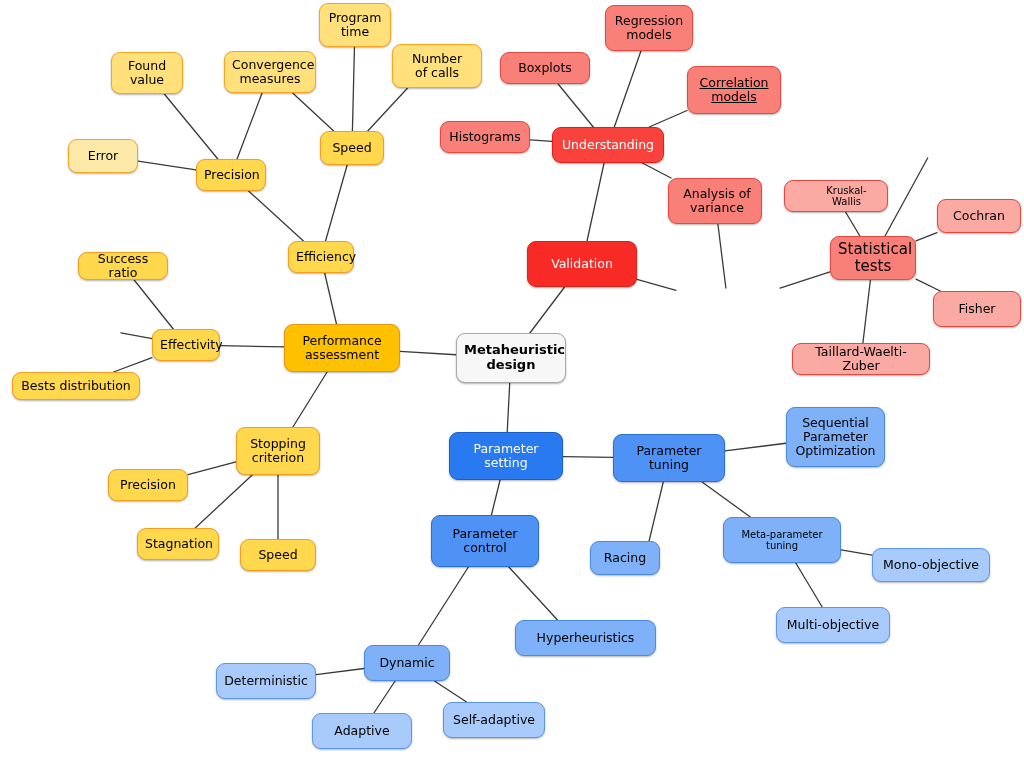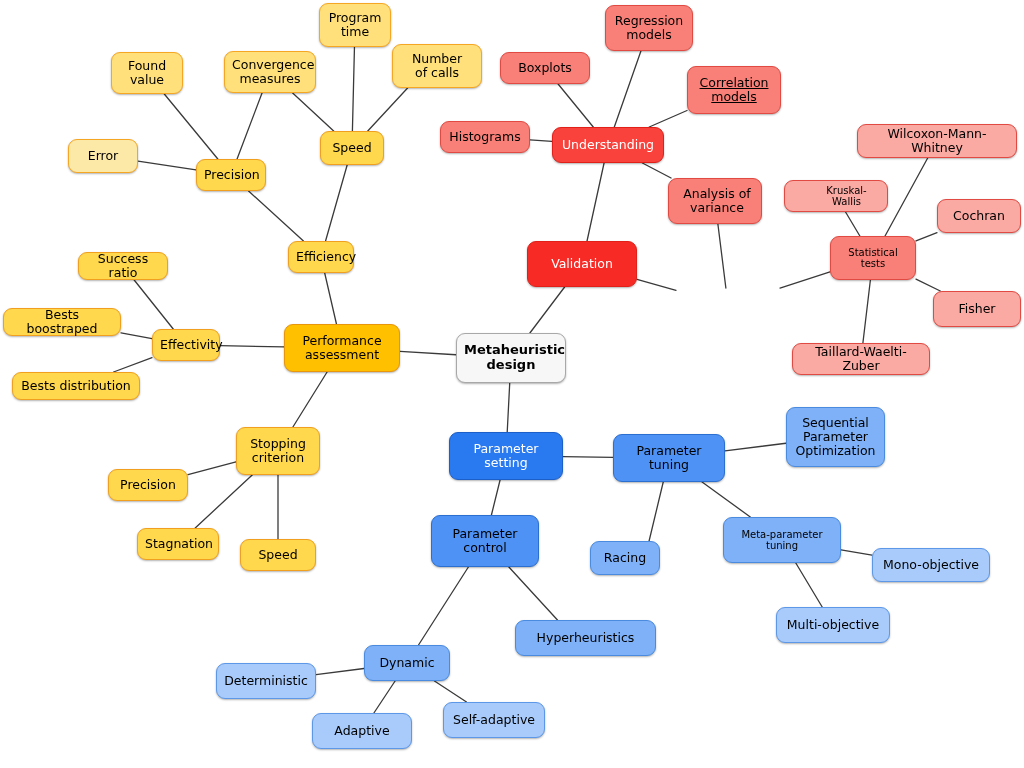--- a/index.html
+++ b/index.html
@@ -113,40 +113,38 @@
 value</span></div>
     <div class="node" style="left: 224px; top: 51px; width: 92px; height: 42px; background: rgb(255, 224, 122); border-color: rgb(245, 166, 35); color: rgb(0, 0, 0); font-size: 12.5px;"><span class="node-label">Convergence
 measures</span></div>
     <div class="node" style="left: 68px; top: 139px; width: 70px; height: 34px; background: rgb(252, 233, 168); border-color: rgb(245, 166, 35); color: rgb(0, 0, 0); font-size: 12.5px;"><span class="node-label">Error</span></div>
     <div class="node" style="left: 319px; top: 3px; width: 72px; height: 44px; background: rgb(255, 224, 122); border-color: rgb(245, 166, 35); color: rgb(0, 0, 0); font-size: 12.5px;"><span class="node-label">Program
 time</span></div>
     <div class="node" style="left: 392px; top: 44px; width: 90px; height: 44px; background: rgb(255, 224, 122); border-color: rgb(245, 166, 35); color: rgb(0, 0, 0); font-size: 12.5px;"><span class="node-label">Number
 of calls</span></div>
     <div class="node" style="left: 152px; top: 329px; width: 68px; height: 32px; background: rgb(255, 216, 77); border-color: rgb(240, 160, 30); color: rgb(0, 0, 0); font-size: 12.5px;"><span class="node-label">Effectivity</span></div>
     <div class="node" style="left: 78px; top: 252px; width: 90px; height: 28px; background: rgb(255, 216, 77); border-color: rgb(240, 160, 30); color: rgb(0, 0, 0); font-size: 12.5px;"><span class="node-label">Success ratio</span></div>
-    <div class="node" style="left: 3px; top: 308px; width: 118px; height: 28px; background: rgb(255, 216, 77); border-color: rgb(240, 160, 30); color: rgb(0, 0, 0); font-size: 12.5px;"><span class="node-label">Bests boostraped</span></div>
     <div class="node" style="left: 12px; top: 372px; width: 128px; height: 28px; background: rgb(255, 216, 77); border-color: rgb(240, 160, 30); color: rgb(0, 0, 0); font-size: 12.5px;"><span class="node-label">Bests distribution</span></div>
     <div class="node" style="left: 236px; top: 427px; width: 84px; height: 48px; background: rgb(255, 216, 77); border-color: rgb(240, 160, 30); color: rgb(0, 0, 0); font-size: 12.5px;"><span class="node-label">Stopping
 criterion</span></div>
     <div class="node" style="left: 108px; top: 469px; width: 80px; height: 32px; background: rgb(255, 216, 77); border-color: rgb(240, 160, 30); color: rgb(0, 0, 0); font-size: 12.5px;"><span class="node-label">Precision</span></div>
     <div class="node" style="left: 137px; top: 528px; width: 82px; height: 32px; background: rgb(255, 216, 77); border-color: rgb(240, 160, 30); color: rgb(0, 0, 0); font-size: 12.5px;"><span class="node-label">Stagnation</span></div>
     <div class="node" style="left: 240px; top: 539px; width: 76px; height: 32px; background: rgb(255, 216, 77); border-color: rgb(240, 160, 30); color: rgb(0, 0, 0); font-size: 12.5px;"><span class="node-label">Speed</span></div>
     <div class="node" style="left: 527px; top: 241px; width: 110px; height: 46px; background: rgb(247, 42, 37); border-color: rgb(224, 32, 25); color: rgb(255, 255, 255); font-size: 12.5px;"><span class="node-label">Validation</span></div>
     <div class="node" style="left: 552px; top: 127px; width: 112px; height: 36px; background: rgb(249, 66, 60); border-color: rgb(224, 32, 25); color: rgb(255, 255, 255); font-size: 12.5px;"><span class="node-label">Understanding</span></div>
     <div class="node" style="left: 500px; top: 52px; width: 90px; height: 32px; background: rgb(249, 128, 120); border-color: rgb(224, 74, 66); color: rgb(0, 0, 0); font-size: 12.5px;"><span class="node-label">Boxplots</span></div>
     <div class="node" style="left: 605px; top: 5px; width: 88px; height: 46px; background: rgb(249, 128, 120); border-color: rgb(224, 74, 66); color: rgb(0, 0, 0); font-size: 12.5px;"><span class="node-label">Regression
 models</span></div>
     <div class="node" style="left: 440px; top: 121px; width: 90px; height: 32px; background: rgb(249, 128, 120); border-color: rgb(224, 74, 66); color: rgb(0, 0, 0); font-size: 12.5px;"><span class="node-label">Histograms</span></div>
     <div class="node" style="left: 687px; top: 66px; width: 94px; height: 48px; background: rgb(249, 128, 120); border-color: rgb(224, 74, 66); color: rgb(0, 0, 0); font-size: 12.5px; text-decoration: underline;"><span class="node-label">Correlation
 models</span></div>
     <div class="node" style="left: 668px; top: 178px; width: 94px; height: 46px; background: rgb(249, 128, 120); border-color: rgb(224, 74, 66); color: rgb(0, 0, 0); font-size: 12.5px; padding-left: 11px;"><span class="node-label">Analysis of
 variance</span></div>
-    <div class="node" style="left: 830px; top: 236px; width: 86px; height: 44px; background: rgb(249, 128, 120); border-color: rgb(224, 74, 66); color: rgb(0, 0, 0); font-size: 10px;"><span class="node-label">Statistical
+    <div class="node" style="left: 830px; top: 236px; width: 86px; height: 44px; background: rgb(249, 128, 120); border-color: rgb(224, 74, 66); color: rgb(0, 0, 0); font-size: 15px;"><span class="node-label">Statistical
 tests</span></div>
-    <div class="node" style="left: 857px; top: 124px; width: 160px; height: 34px; background: rgb(251, 169, 163); border-color: rgb(224, 74, 66); color: rgb(0, 0, 0); font-size: 12.5px;"><span class="node-label">Wilcoxon-Mann-Whitney</span></div>
     <div class="node" style="left: 784px; top: 180px; width: 104px; height: 32px; background: rgb(251, 169, 163); border-color: rgb(224, 74, 66); color: rgb(0, 0, 0); font-size: 10px; padding-left: 28px;"><span class="node-label">Kruskal-Wallis</span></div>
     <div class="node" style="left: 937px; top: 199px; width: 84px; height: 34px; background: rgb(251, 169, 163); border-color: rgb(224, 74, 66); color: rgb(0, 0, 0); font-size: 12.5px;"><span class="node-label">Cochran</span></div>
     <div class="node" style="left: 933px; top: 291px; width: 88px; height: 36px; background: rgb(251, 169, 163); border-color: rgb(224, 74, 66); color: rgb(0, 0, 0); font-size: 12.5px;"><span class="node-label">Fisher</span></div>
     <div class="node" style="left: 792px; top: 343px; width: 138px; height: 32px; background: rgb(251, 169, 163); border-color: rgb(224, 74, 66); color: rgb(0, 0, 0); font-size: 12.5px;"><span class="node-label">Taillard-Waelti-Zuber</span></div>
     <div class="node" style="left: 449px; top: 432px; width: 114px; height: 48px; background: rgb(41, 121, 240); border-color: rgb(28, 95, 201); color: rgb(255, 255, 255); font-size: 12.5px;"><span class="node-label">Parameter
 setting</span></div>
     <div class="node" style="left: 613px; top: 434px; width: 112px; height: 48px; background: rgb(79, 146, 245); border-color: rgb(43, 111, 209); color: rgb(0, 0, 0); font-size: 12.5px;"><span class="node-label">Parameter
 tuning</span></div>
     <div class="node" style="left: 431px; top: 515px; width: 108px; height: 52px; background: rgb(79, 146, 245); border-color: rgb(43, 111, 209); color: rgb(0, 0, 0); font-size: 12.5px;"><span class="node-label">Parameter
 control</span></div>

